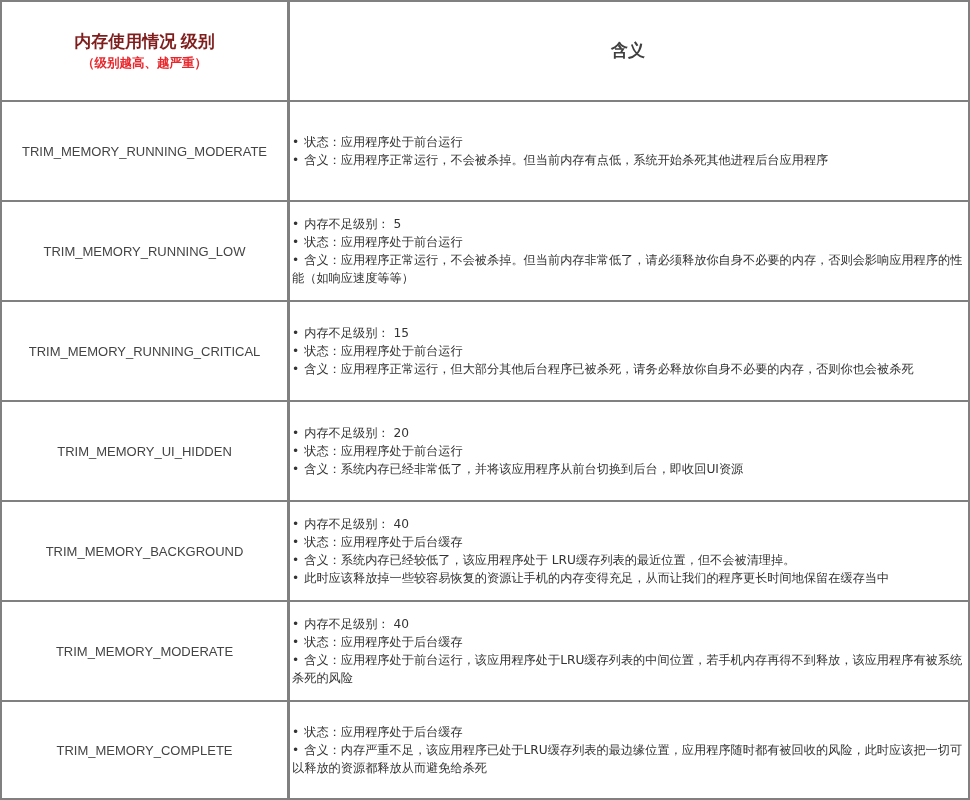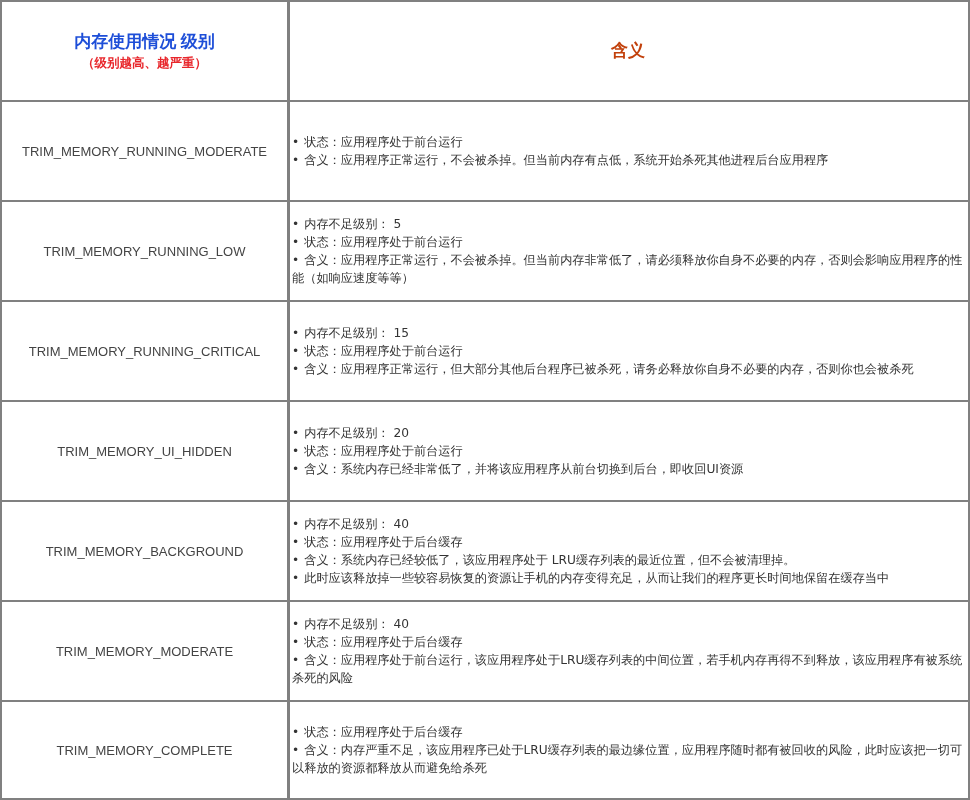--- a/index.html
+++ b/index.html
@@ -51,37 +51,37 @@
       display: flex;
       flex-direction: column;
       justify-content: center;
       font-size: 12.2px;
       line-height: 18px;
       color: #333333;
     }
     .header .cell-level .title {
       font-size: 17px;
       font-weight: bold;
-      color: #1d4ed8;
+      color: #7f1d1d;
       line-height: 24px;
     }
     .header .cell-level .subtitle {
       font-size: 12.5px;
       font-weight: bold;
       color: #e8262b;
       line-height: 18px;
     }
     .header .cell-meaning {
       align-items: center;
       padding-bottom: 2px;
     }
     .header .cell-meaning .title {
       font-size: 17px;
       font-weight: bold;
-      color: #c2410c;
+      color: #404040;
     }
     .bullet-line {
       display: block;
       white-space: normal;
       word-break: break-all;
     }
     .bullet-line::before {
       content: "\2022";
       margin-right: 5px;
     }

